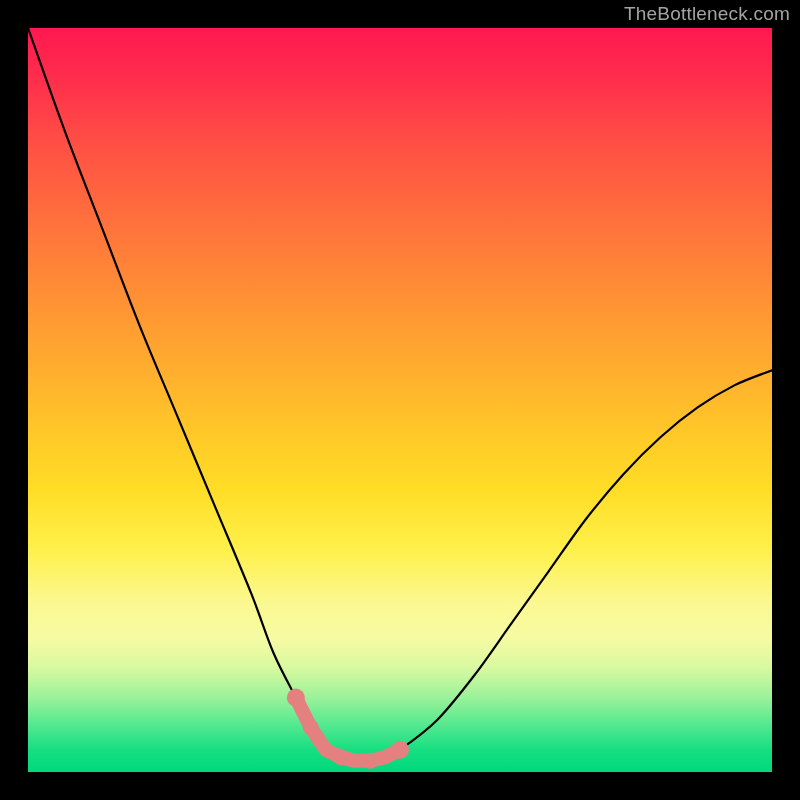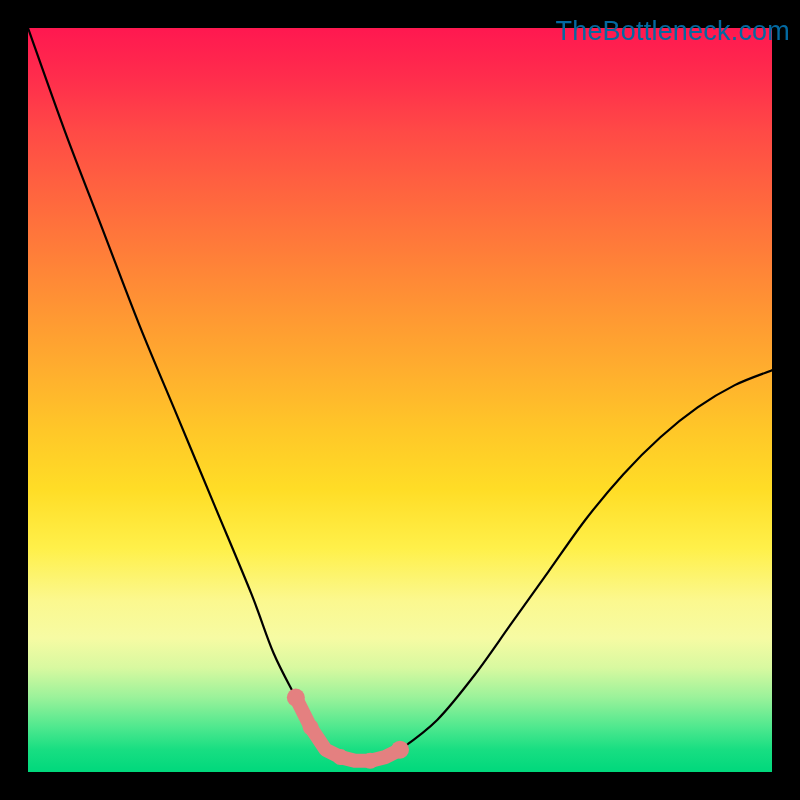--- a/index.html
+++ b/index.html
@@ -39,24 +39,24 @@
       #f6fba3 82%,
       #d8f9a0 86%,
       #9af29a 90%,
       #4ee88e 94%,
       #18de82 97%,
       #00d87c 100%);
     overflow: hidden;
   }
   .watermark {
     position: absolute;
-    top: 16px;
+    top: 3px;
     right: 10px;
-    color: #0369a1;
-    font-size: 27px;
+    color: #a3a3a3;
+    font-size: 19px;
     font-weight: 500;
     letter-spacing: 0.2px;
     user-select: none;
   }
   svg.curve {
     position: absolute;
     left: 0; top: 0;
     width: 744px;
     height: 744px;
   }

